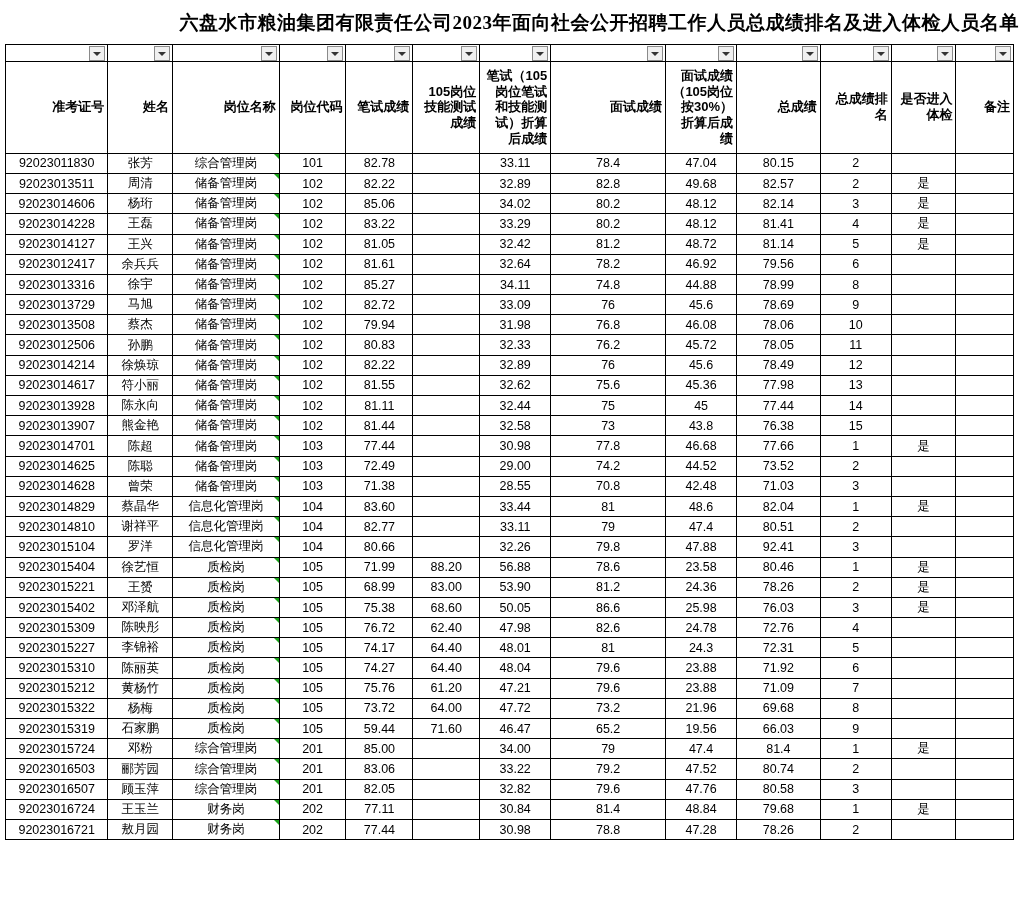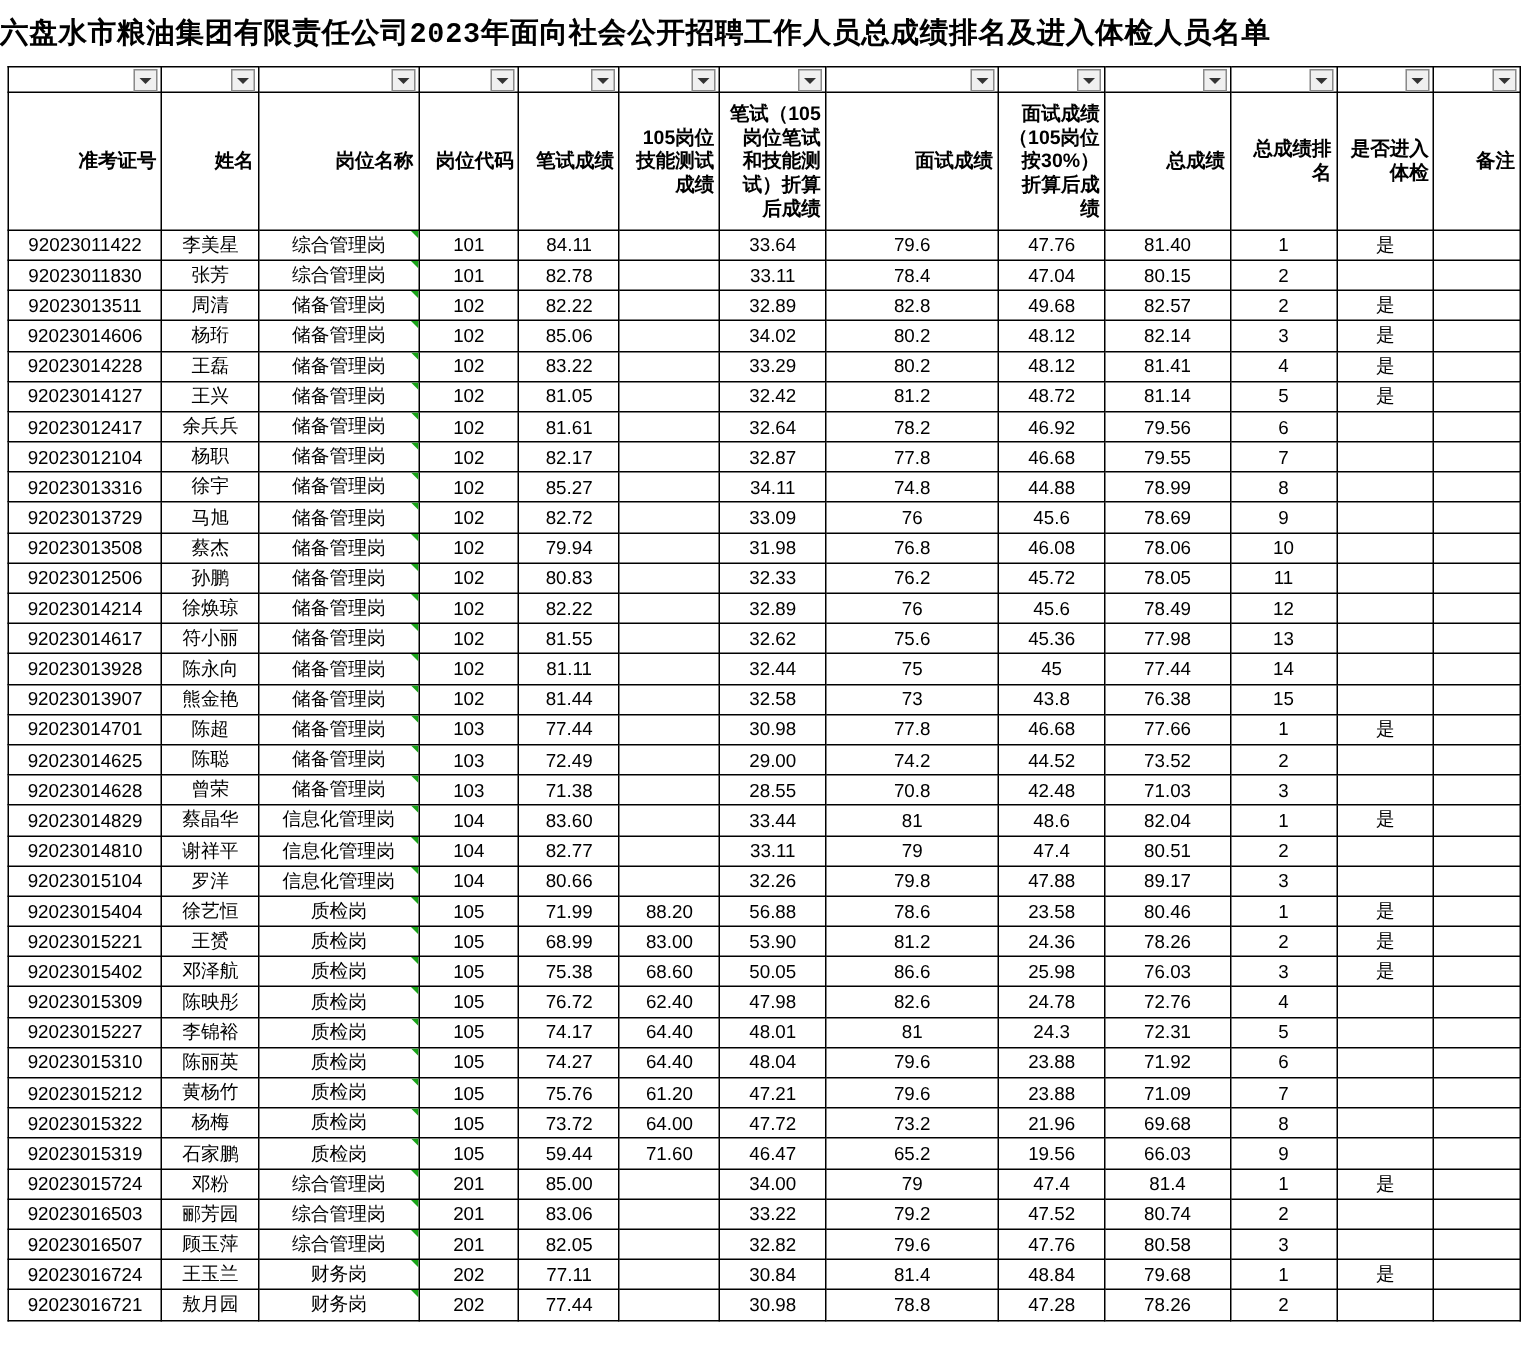--- a/index.html
+++ b/index.html
@@ -13,24 +13,24 @@
     font-family: "Liberation Sans", sans-serif;
     color: #000000;
     overflow: hidden;
   }
   .sheet {
     width: 1019px;
     box-sizing: border-box;
     padding: 0;
   }
   .doc-title {
-    text-align: left;
+    text-align: right;
     font-size: 19px;
     font-weight: bold;
-    font-family: Liberation Mono, monospace;
+    font-family: Liberation Serif, serif;
     letter-spacing: 0.5px;
     padding: 12px 0 9px 0;
     line-height: 1.2;
   }
   table.grid {
     border-collapse: collapse;
     table-layout: fixed;
     width: 1009px;
     margin: 0 5px;
     font-size: 12.5px;
@@ -161,35 +161,20 @@
           <th>105岗位技能测试成绩</th>
           <th>笔试（105岗位笔试和技能测试）折算后成绩</th>
           <th>面试成绩</th>
           <th>面试成绩（105岗位按30%）折算后成绩</th>
           <th>总成绩</th>
           <th>总成绩排名</th>
           <th>是否进入体检</th>
           <th>备注</th>
         </tr>
         <tr class="data-row">
-          <td class="c-id">92023011422</td>
-          <td class="c-name">李美星</td>
-          <td class="c-post">综合管理岗</td>
-          <td class="c-num">101</td>
-          <td class="c-score">84.11</td>
-          <td class="c-score"></td>
-          <td class="c-score">33.64</td>
-          <td class="c-score">79.6</td>
-          <td class="c-score">47.76</td>
-          <td class="c-score">81.40</td>
-          <td class="c-num">1</td>
-          <td class="c-name">是</td>
-          <td class="c-name"></td>
-        </tr>
-        <tr class="data-row">
           <td class="c-id">92023011830</td>
           <td class="c-name">张芳</td>
           <td class="c-post">综合管理岗</td>
           <td class="c-num">101</td>
           <td class="c-score">82.78</td>
           <td class="c-score"></td>
           <td class="c-score">33.11</td>
           <td class="c-score">78.4</td>
           <td class="c-score">47.04</td>
           <td class="c-score">80.15</td>
@@ -266,35 +251,20 @@
           <td class="c-score"></td>
           <td class="c-score">32.64</td>
           <td class="c-score">78.2</td>
           <td class="c-score">46.92</td>
           <td class="c-score">79.56</td>
           <td class="c-num">6</td>
           <td class="c-name"></td>
           <td class="c-name"></td>
         </tr>
         <tr class="data-row">
-          <td class="c-id">92023012104</td>
-          <td class="c-name">杨职</td>
-          <td class="c-post">储备管理岗</td>
-          <td class="c-num">102</td>
-          <td class="c-score">82.17</td>
-          <td class="c-score"></td>
-          <td class="c-score">32.87</td>
-          <td class="c-score">77.8</td>
-          <td class="c-score">46.68</td>
-          <td class="c-score">79.55</td>
-          <td class="c-num">7</td>
-          <td class="c-name"></td>
-          <td class="c-name"></td>
-        </tr>
-        <tr class="data-row">
           <td class="c-id">92023013316</td>
           <td class="c-name">徐宇</td>
           <td class="c-post">储备管理岗</td>
           <td class="c-num">102</td>
           <td class="c-score">85.27</td>
           <td class="c-score"></td>
           <td class="c-score">34.11</td>
           <td class="c-score">74.8</td>
           <td class="c-score">44.88</td>
           <td class="c-score">78.99</td>
@@ -485,21 +455,21 @@
         <tr class="data-row">
           <td class="c-id">92023015104</td>
           <td class="c-name">罗洋</td>
           <td class="c-post">信息化管理岗</td>
           <td class="c-num">104</td>
           <td class="c-score">80.66</td>
           <td class="c-score"></td>
           <td class="c-score">32.26</td>
           <td class="c-score">79.8</td>
           <td class="c-score">47.88</td>
-          <td class="c-score">89.17</td>
+          <td class="c-score">92.41</td>
           <td class="c-num">3</td>
           <td class="c-name"></td>
           <td class="c-name"></td>
         </tr>
         <tr class="data-row">
           <td class="c-id">92023015404</td>
           <td class="c-name">徐艺恒</td>
           <td class="c-post">质检岗</td>
           <td class="c-num">105</td>
           <td class="c-score">71.99</td>

